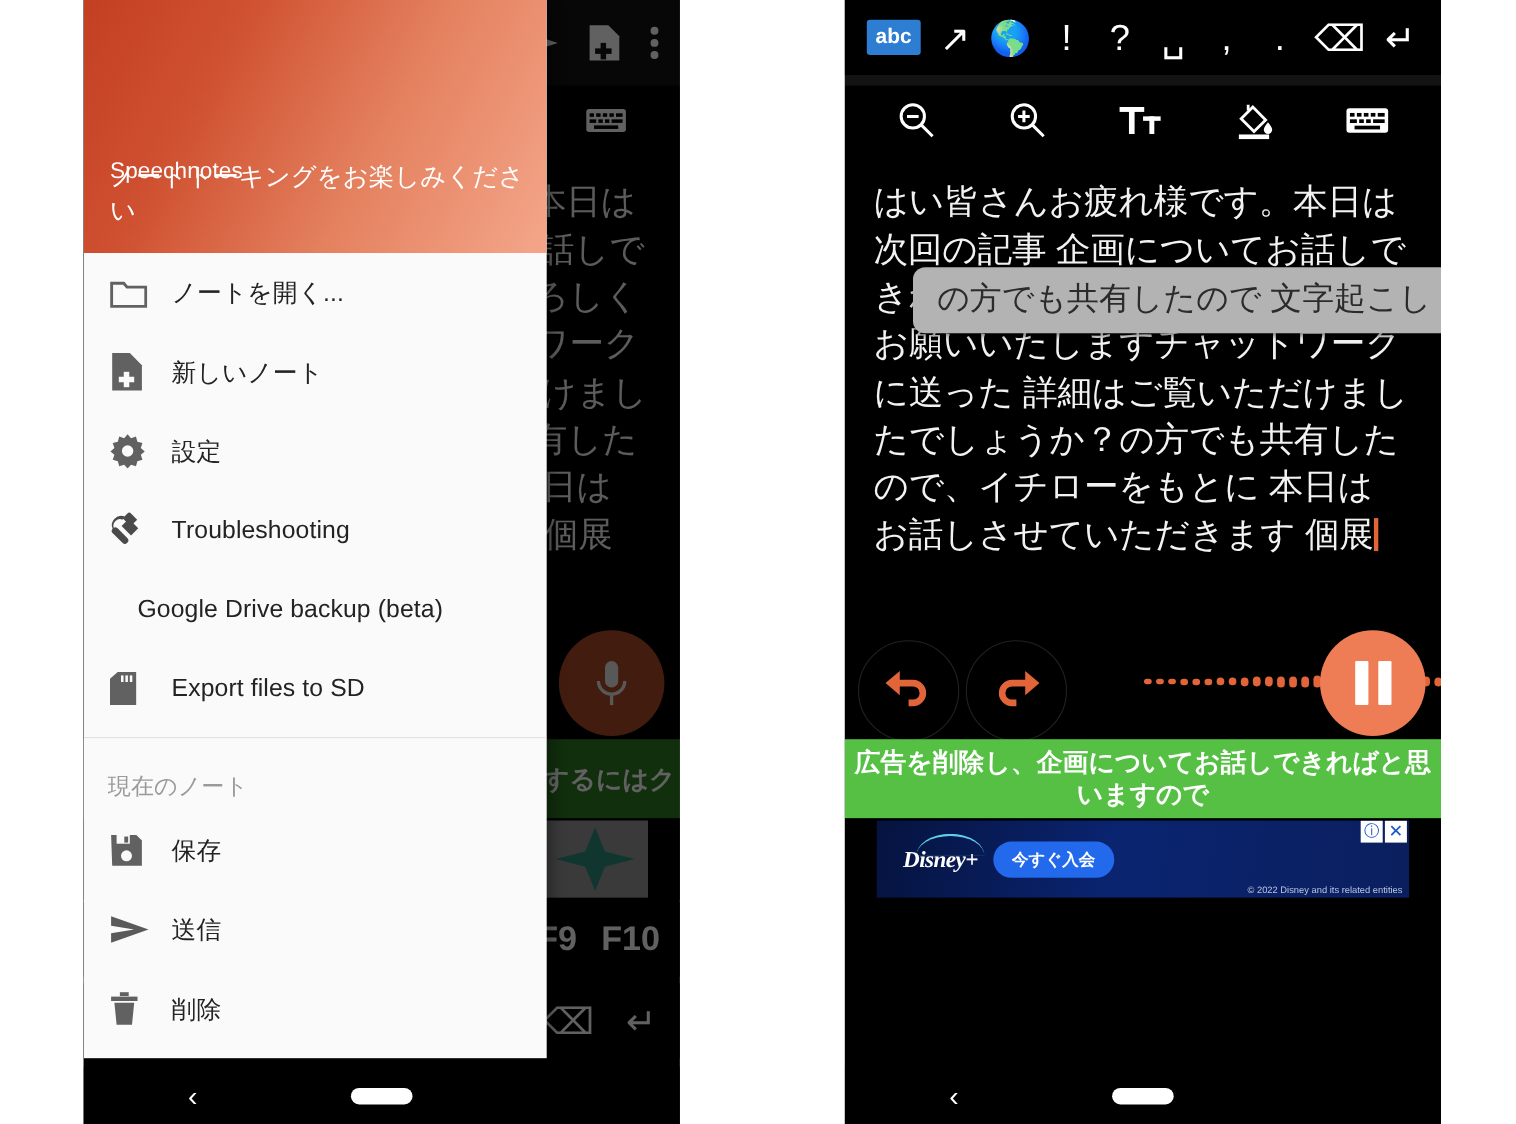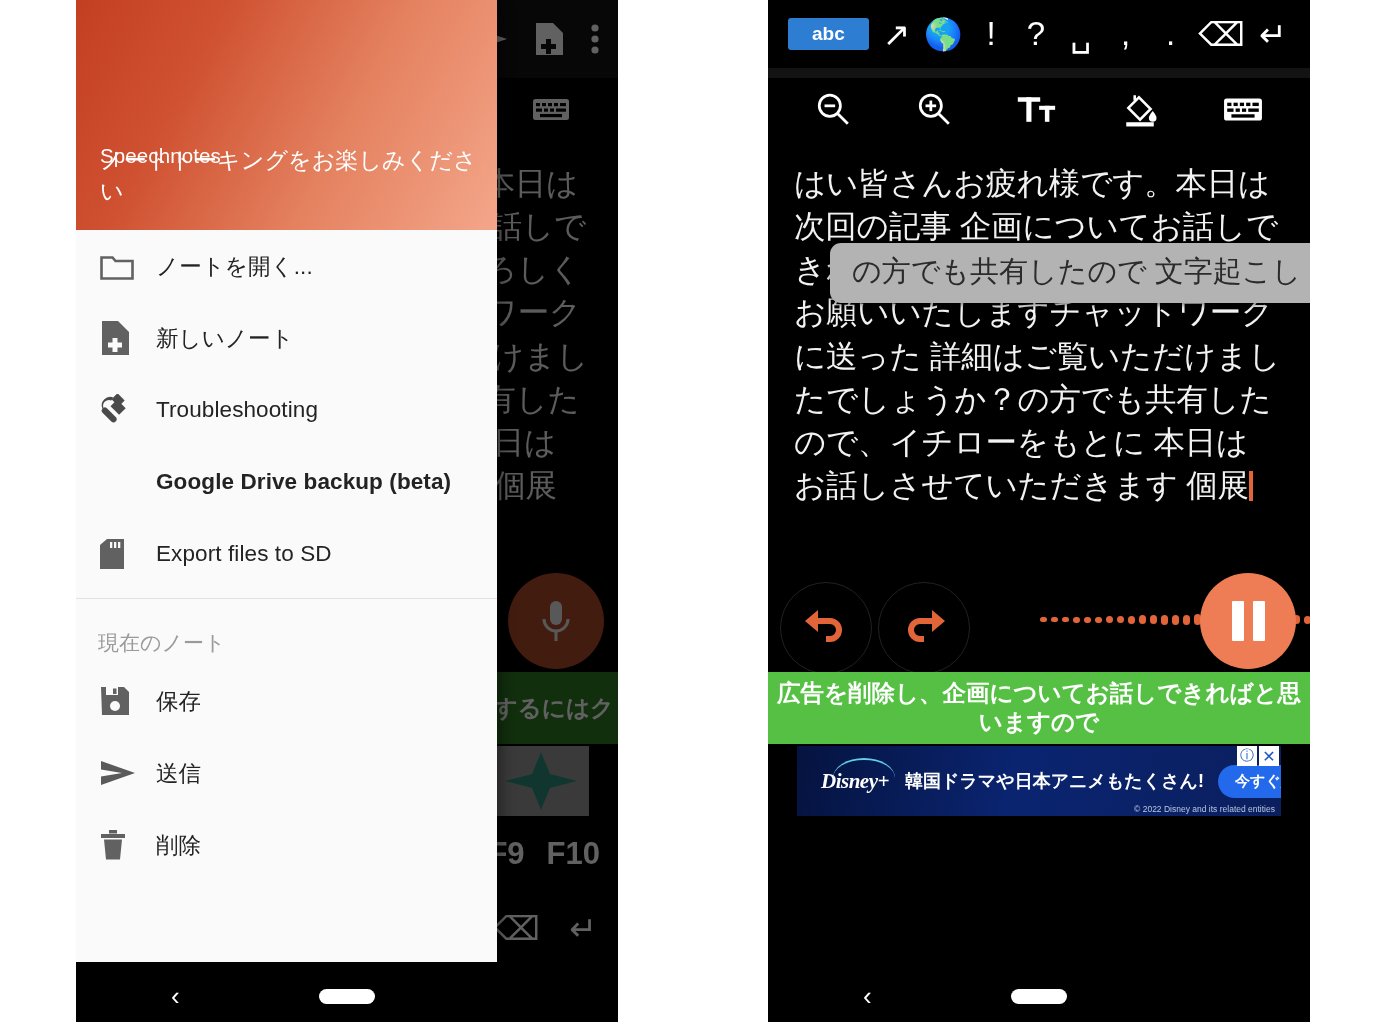--- a/index.html
+++ b/index.html
@@ -111,21 +111,21 @@
     position:absolute; left:0; width:100%; height:68px; background:#000;
     display:flex; align-items:center; justify-content:space-between; padding:0 20px;
   }
   #kbrow1 { top:820px; }
   #kbrow2 { top:894px; }
   .key { color:#fff; font-size:31px; font-weight:700; display:flex; align-items:center;
          justify-content:center; min-width:34px; }
   .key.sym { font-weight:400; font-size:33px; }
   .key.abc {
     background:#2d7dd2; color:#fff; font-size:19px; font-weight:700;
-    border-radius:3px; padding:5px 24px; min-width:44px;
+    border-radius:3px; padding:5px 8px; min-width:44px;
   }
 
   .navbar {
     position:absolute; left:0; bottom:0; width:100%; height:52px; background:#000;
     display:flex; align-items:center;
   }
   .navbar .back { position:absolute; left:95px; color:#fff; font-size:26px; }
   .navbar .home { position:absolute; left:50%; transform:translateX(-50%);
                   width:56px; height:15px; background:#fff; border-radius:8px; }
 
@@ -142,21 +142,21 @@
     position:relative;
     text-decoration:underline;
   }
   .dhead .app-name { position:absolute; left:24px; bottom:62px; color:#ffffff;
     font-size:20.5px; letter-spacing:.1px; }
   .dhead .app-sub  { position:absolute; left:24px; bottom:23px; color:#ffffff;
     font-size:23px; letter-spacing:.1px; }
   .ditem { height:72px; display:flex; align-items:center; padding:0 0 0 24px; }
   .ditem .dico { width:56px; display:flex; align-items:center; }
   .ditem .dlabel { font-size:22.5px; color:#232323; letter-spacing:.1px; }
-  .ditem.noicon .dlabel { margin-left:56px;font-weight:bold; }
+  .ditem.noicon .dlabel { margin-left:25px; }
   .ddiv { height:1px; background:#e2e2e2; margin:8px 0 0; }
   .dsec { padding:30px 0 8px 22px; font-size:21px; color:#9a9a9a; }
 
   svg { display:block; }
 </style>
 </head>
 <body>
 
 <div class="stage">
 
@@ -322,20 +322,29 @@
         <span class="dico">
           <svg width="30" height="36" viewBox="0 0 30 36">
             <path d="M2 1 h16 l11 11 v23 h-27 z" fill="#616161"></path>
             <rect x="12.5" y="18" width="5" height="14" fill="#fafafa"></rect>
             <rect x="8" y="22.5" width="14" height="5" fill="#fafafa"></rect>
           </svg>
         </span>
         <span class="dlabel">新しいノート</span>
       </div>
 
+      <div class="ditem">
+        <span class="dico">
+          <svg width="32" height="32" viewBox="0 0 32 32">
+            <path fill="#616161" d="M16 0.8 l3.1 3.6 4.5 -1.5 1.3 4.6 4.6 1.3 -1.5 4.5 3.6 3.1 -3.6 3.1 1.5 4.5 -4.6 1.3 -1.3 4.6 -4.5 -1.5 -3.1 3.6 -3.1 -3.6 -4.5 1.5 -1.3 -4.6 -4.6 -1.3 1.5 -4.5 -3.6 -3.1 3.6 -3.1 -1.5 -4.5 4.6 -1.3 1.3 -4.6 4.5 1.5 z"></path>
+            <circle cx="16" cy="16" r="5.2" fill="#fafafa"></circle>
+          </svg>
+        </span>
+        <span class="dlabel">設定</span>
+      </div>
 
       <div class="ditem">
         <span class="dico">
           <svg width="34" height="32" viewBox="0 0 34 32">
             <path fill="#4a4a4a" d="M13.2 3.4 a8.6 8.6 0 0 0 -10.8 11.4 l-0.1 0.1 a2.6 2.6 0 0 0 0 3.6 l9 9 a3.1 3.1 0 0 0 4.4 -4.4 l-9 -9 a2.6 2.6 0 0 0 -3.3 -0.3 a6 6 0 0 1 7.9 -7.4 z"></path>
             <path fill="#4a4a4a" d="M11.5 5.2 l7.2 7.2 6 -6 -7.2 -7.2 z" transform="rotate(0)"></path>
             <path fill="#4a4a4a" d="M10.5 12.2 l8.6 8.6 6.6 -6.6 -8.6 -8.6 z"></path>
           </svg>
         </span>
         <span class="dlabel">Troubleshooting</span>
@@ -558,21 +567,20 @@
     <div class="promo">
       <span>広告を削除し、企画についてお話しできればと思いますので</span>
     </div>
 
     <div class="adwrap">
       <div class="ad">
         <div class="dlogo">
           <span class="arc"></span>
           <span>Disney+</span>
         </div>
-        <div class="tag">韓国ドラマや日本アニメもたくさん!</div>
         <div class="cta">今すぐ入会</div>
         <div class="copy">© 2022 Disney and its related entities</div>
         <div class="adinfo">ⓘ</div>
         <div class="adclose">✕</div>
       </div>
     </div>
 
     <div class="kbrow" id="kb-r1">
         <span class="key">
           <span style="display:inline-block;width:44px;border-radius:4px;overflow:hidden;background:#fff;line-height:1">

